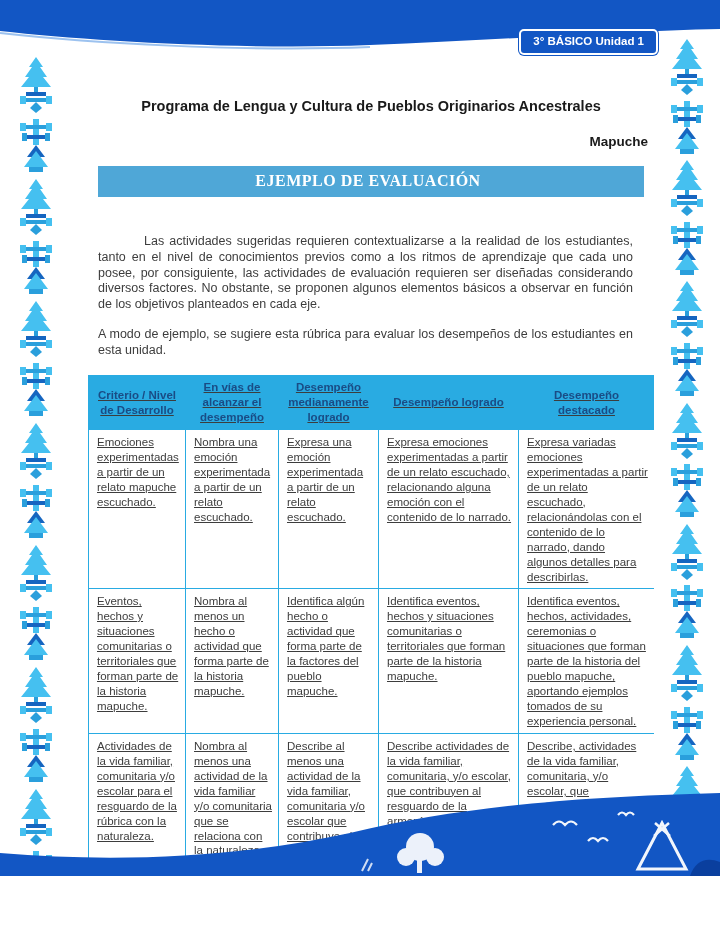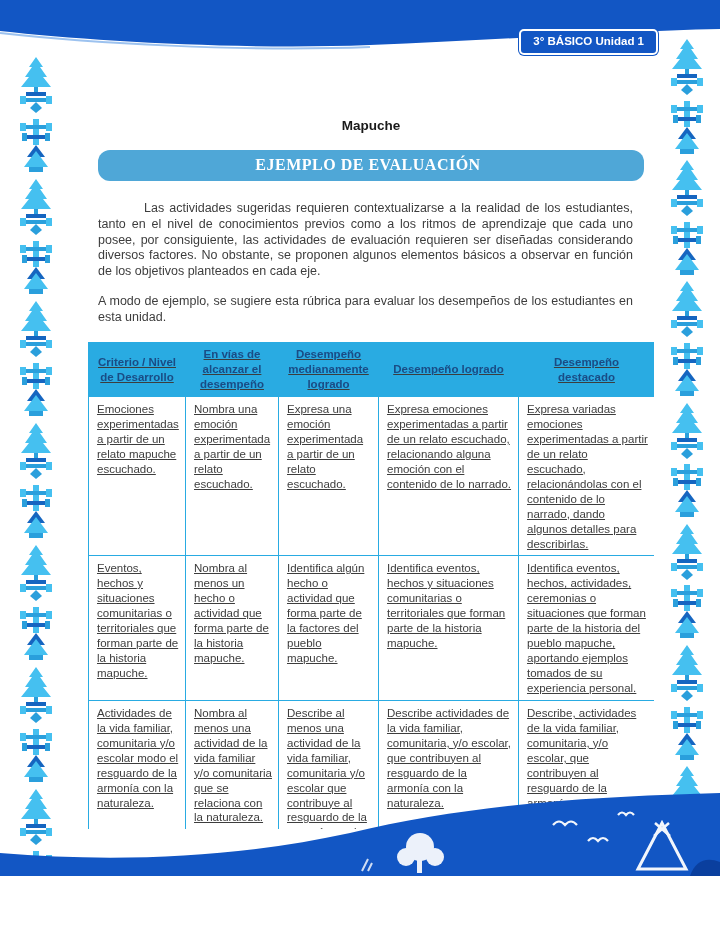--- a/index.html
+++ b/index.html
@@ -29,30 +29,30 @@
     position:absolute;top:22px;right:115px;width:14px;height:12px;background:var(--blue_dark);
   }
   
   .ornament-strip{position:absolute;width:38px;display:flex;flex-direction:column;justify-content:space-between;}
   .ornament-strip.left{left:17px;top:56px;height:850px;}
   .ornament-strip.right{left:668px;top:38px;height:845px;}
   .ornament-strip svg{width:38px;height:57px;flex:0 0 auto;}
   
   .content{position:absolute;left:88px;top:98px;width:566px;}
   .doc-title{font-size:14.5px;font-weight:bold;text-align:center;color:#1a1a1a;margin:0 6px;}
-  .doc-subtitle{font-size:13.5px;font-weight:bold;text-align:center;color:#1a1a1a;margin:20px 6px 0 6px;}
+  .doc-subtitle{font-size:13.5px;font-weight:bold;text-align:right;color:#1a1a1a;margin:20px 6px 0 6px;}
   .banner{
     margin:17px 10px 0 10px;background:var(--blue_banner);
     color:#ffffff;text-align:center;font-family:"Liberation Serif", serif;
-    font-size:16px;font-weight:bold;letter-spacing:.5px;padding:6px 6px 7px 0;border-radius:12px;
+    font-size:16px;font-weight:bold;letter-spacing:.5px;padding:6px 6px 7px 0;
   }
   .para{
     margin:0 21px 0 10px;font-size:12.5px;line-height:1.26;text-align:justify;color:var(--body_text);
   }
-  .para.first{margin-top:20px;text-indent:46px;}
+  .para.first{margin-top:37px;text-indent:46px;}
   .para.second{margin-top:14px;}
   
   .table-wrap{margin-top:17px;height:487px;overflow:hidden;text-decoration:underline;}
   table.rubric{
     width:566px;border-collapse:collapse;table-layout:fixed;
     font-size:11.5px;line-height:1.3;
   }
   table.rubric th{
     background:var(--blue_cyan);color:var(--header_text);font-weight:bold;
     border:1px solid var(--blue_cyan);text-align:center;vertical-align:middle;
@@ -191,20 +191,21 @@
       </svg>
       <svg viewBox="0 0 38 57">
         <use href="#motif-a"></use>
       </svg>
       <svg viewBox="0 0 38 57">
         <use href="#motif-b"></use>
       </svg>
     </div>
 
   <div class="content">
+    <div class="doc-title">Programa de Lengua y Cultura de Pueblos Originarios Ancestrales</div>
     <div class="doc-subtitle">Mapuche</div>
     <div class="banner">EJEMPLO DE EVALUACIÓN</div>
     <p class="para first">Las actividades sugeridas requieren contextualizarse a la realidad de los estudiantes, tanto en el nivel de conocimientos previos como a los ritmos de aprendizaje que cada uno posee, por consiguiente, las actividades de evaluación requieren ser diseñadas considerando diversos factores. No obstante, se proponen algunos elementos básicos a observar en función de los objetivos planteados en cada eje.</p>
     <p class="para second">A modo de ejemplo, se sugiere esta rúbrica para evaluar los desempeños de los estudiantes en esta unidad.</p>
 
     <div class="table-wrap">
       <table class="rubric">
         <colgroup>
           <col style="width:97px">
             <col style="width:93px">
@@ -230,21 +231,21 @@
             <td>Expresa variadas emociones experimentadas a partir de un relato escuchado, relacionándolas con el contenido de lo narrado, dando algunos detalles para describirlas.</td>
           </tr>
           <tr class="r2">
             <td>Eventos, hechos y situaciones comunitarias o territoriales que forman parte de la historia mapuche.</td>
             <td>Nombra al menos un hecho o actividad que forma parte de la historia mapuche.</td>
             <td>Identifica algún hecho o actividad que forma parte de la factores del pueblo mapuche.</td>
             <td>Identifica eventos, hechos y situaciones comunitarias o territoriales que forman parte de la historia mapuche.</td>
             <td>Identifica eventos, hechos, actividades, ceremonias o situaciones que forman parte de la historia del pueblo mapuche, aportando ejemplos tomados de su experiencia personal.</td>
           </tr>
           <tr class="r3">
-            <td>Actividades de la vida familiar, comunitaria y/o escolar modo el resguardo de la armonía con la naturaleza.</td>
+            <td>Actividades de la vida familiar, comunitaria y/o escolar para el resguardo de la rúbrica con la naturaleza.</td>
             <td>Nombra al menos una actividad de la vida familiar y/o comunitaria que se relaciona con la naturaleza.</td>
             <td>Describe al menos una actividad de la vida familiar, comunitaria y/o escolar que contribuye al resguardo de la armonía con la naturaleza.</td>
             <td>Describe actividades de la vida familiar, comunitaria, y/o escolar, que contribuyen al resguardo de la armonía con la naturaleza.</td>
             <td>Describe, actividades de la vida familiar, comunitaria, y/o escolar, que contribuyen al resguardo de la armonía con la naturaleza dando ejemplos o explicaciones breves.</td>
           </tr>
 
         </tbody>
       </table>
     </div>
   </div>

